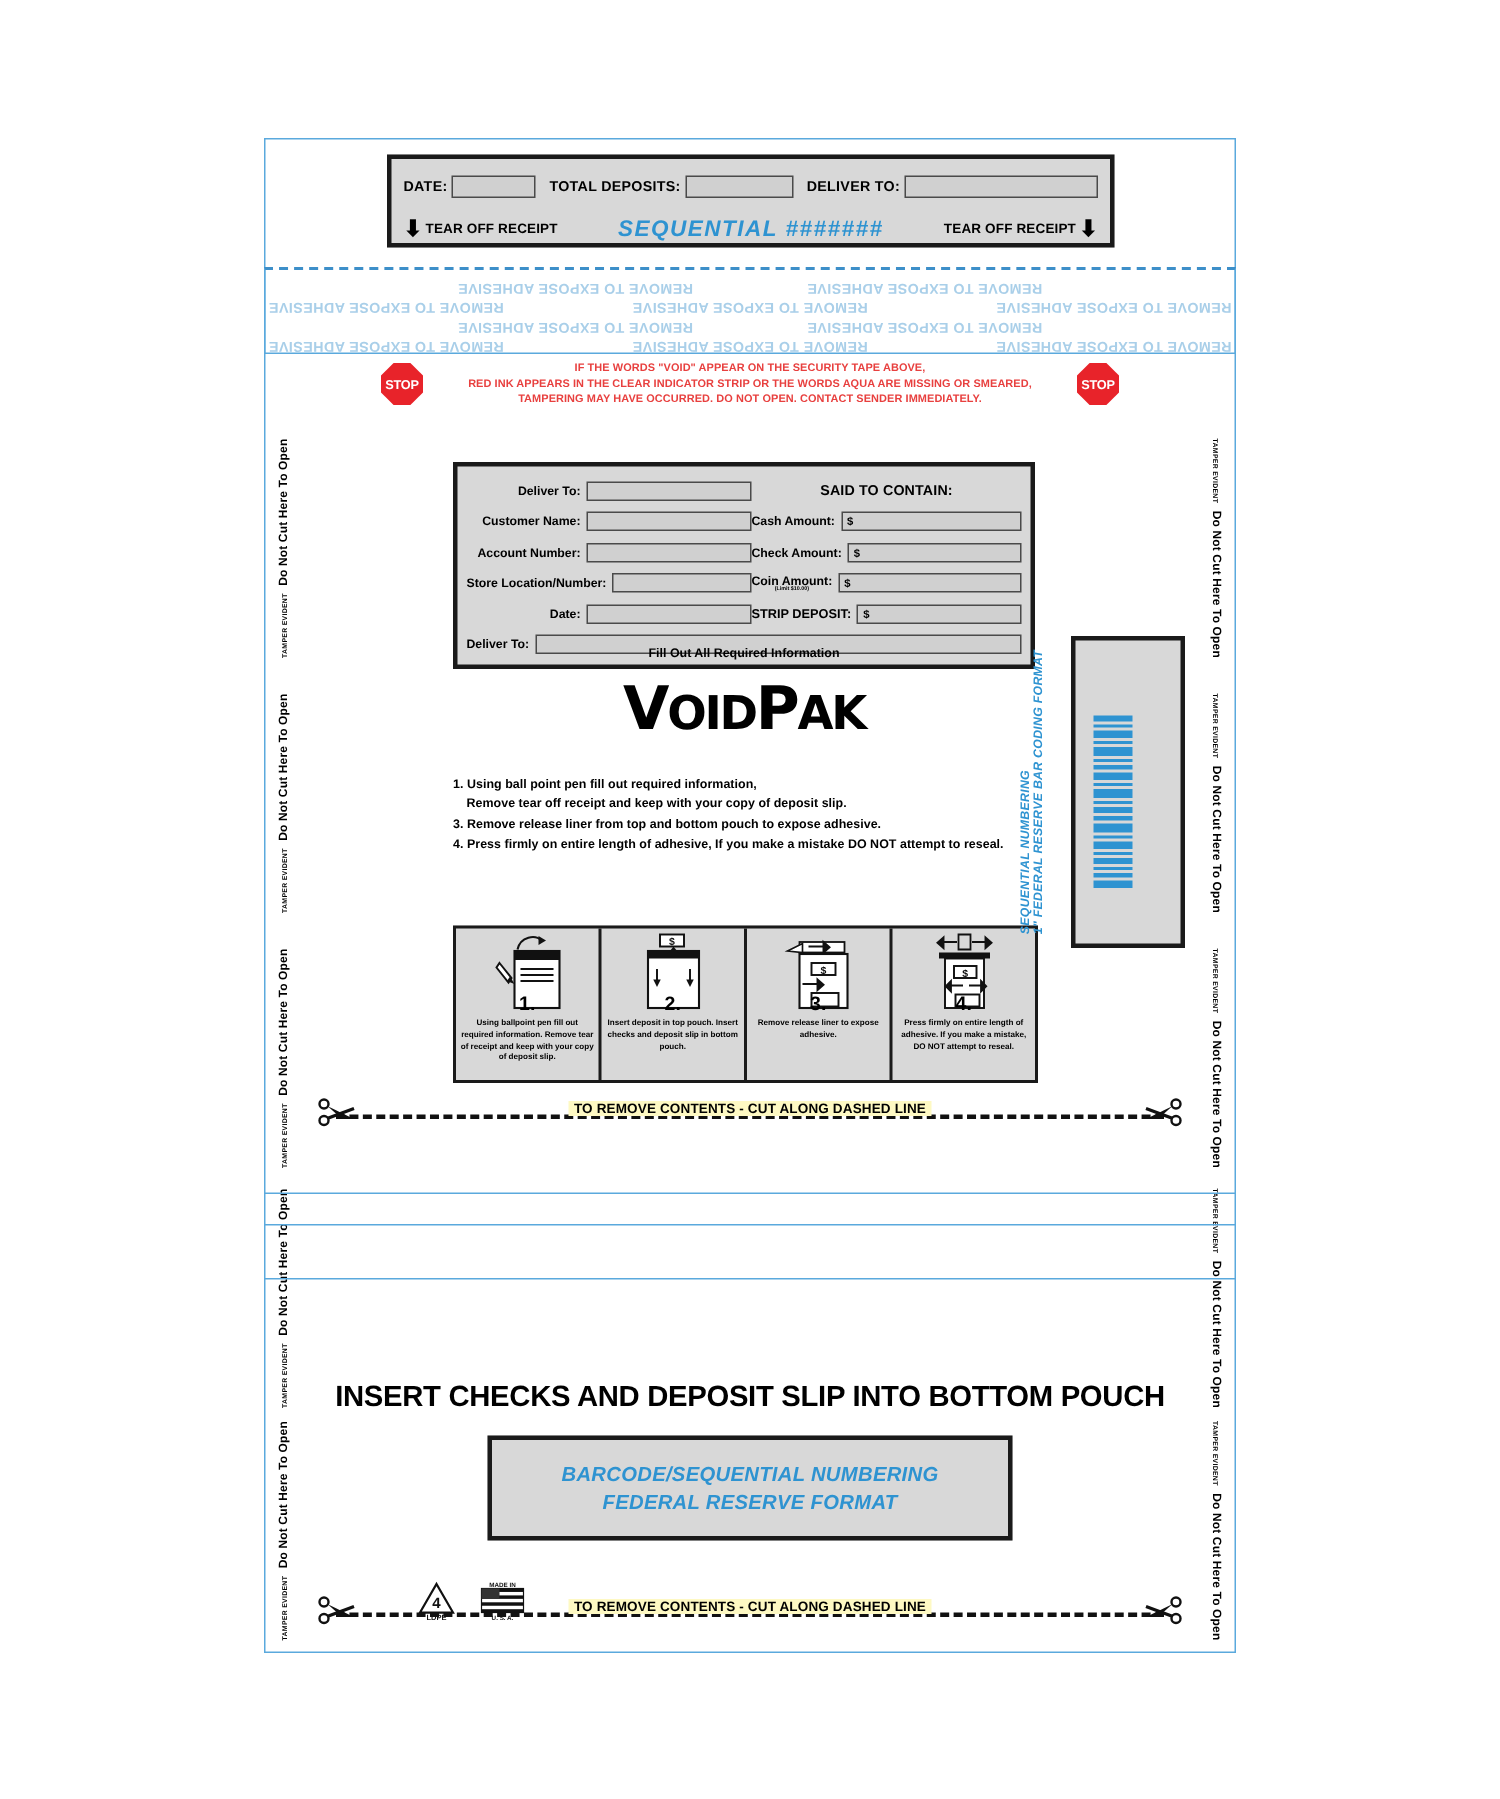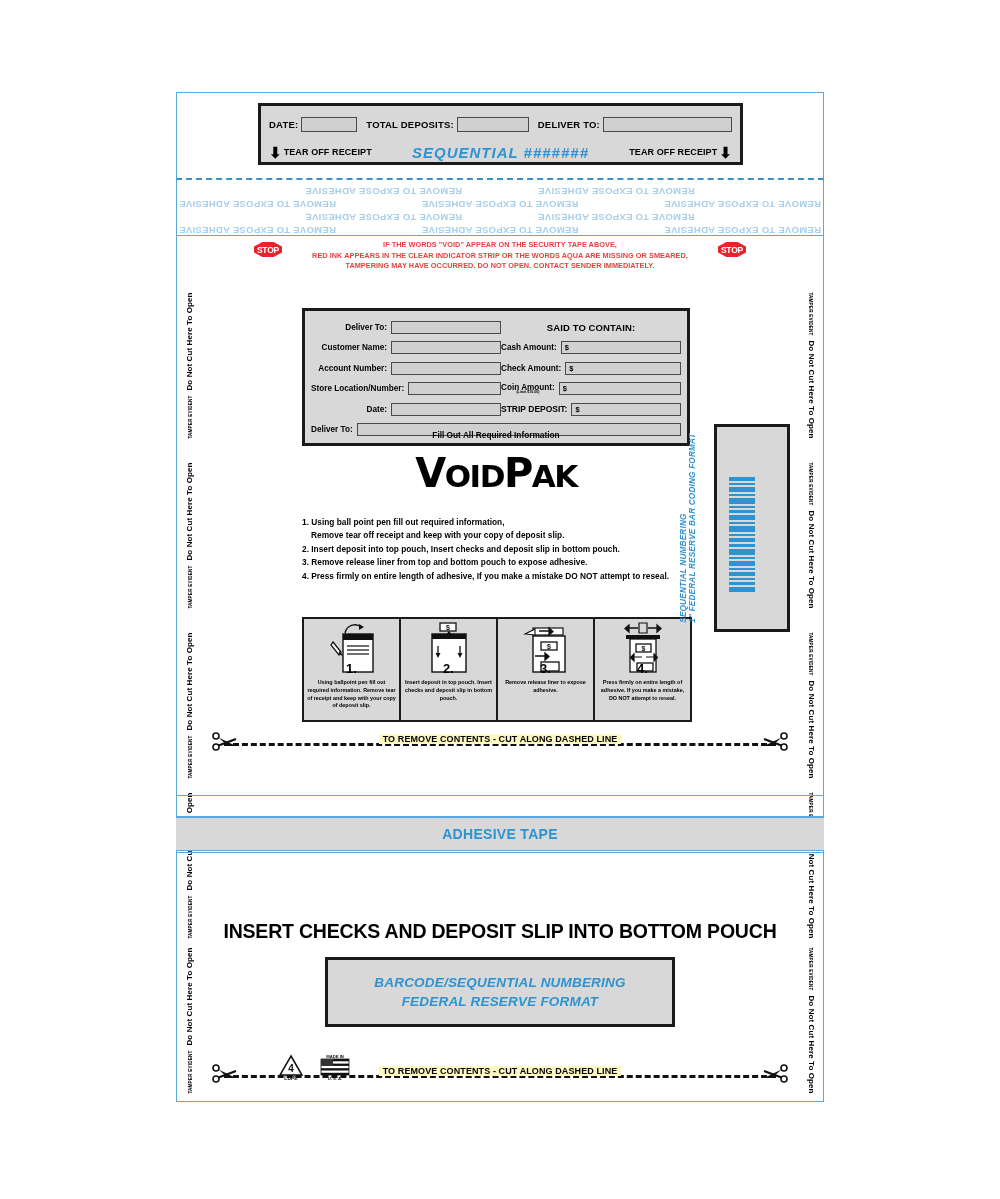--- a/index.html
+++ b/index.html
@@ -20,21 +20,21 @@
   .seq{color:#2e93d1;font-size:15px;font-style:italic;font-weight:700;letter-spacing:1px;white-space:nowrap;}
 
   
   .liner{position:absolute;left:176px;top:178px;width:648px;height:58px;border:1px solid #5aa9dd;border-top:2px dashed #3d8fc9;box-sizing:border-box;overflow:hidden;}
   .liner-line{position:absolute;left:0;width:100%;transform:rotate(180deg);color:#a9cfe9;font-size:9.5px;font-weight:700;letter-spacing:.3px;white-space:nowrap;}
   .ll-a{text-align:center;}
   .ll-b{display:flex;justify-content:space-between;padding:0 2px;box-sizing:border-box;}
 
   
   .warn{position:absolute;left:176px;top:240px;width:648px;height:32px;}
-  .stop{position:absolute;top:2px;width:28px;height:15px;background:#e8232a;clip-path:polygon(30% 0,70% 0,100% 30%,100% 70%,70% 100%,30% 100%,0 70%,0 30%);color:#fff;font-size:8.5px;font-weight:800;display:flex;align-items:center;justify-content:center;letter-spacing:-.2px;text-align:center;}
+  .stop{position:absolute;top:2px;width:28px;height:28px;background:#e8232a;clip-path:polygon(30% 0,70% 0,100% 30%,100% 70%,70% 100%,30% 100%,0 70%,0 30%);color:#fff;font-size:8.5px;font-weight:800;display:flex;align-items:center;justify-content:center;letter-spacing:-.2px;text-align:center;}
   .stop.l{left:78px;} .stop.r{left:542px;}
   .warn-txt{position:absolute;left:110px;right:110px;top:0;text-align:center;color:#e8403f;font-size:7.3px;font-weight:700;line-height:1.45;letter-spacing:.05px;}
 
   
   .tamper{position:absolute;width:26px;display:flex;align-items:center;justify-content:center;}
   .tamper .rot{transform:rotate(-90deg);white-space:nowrap;display:flex;align-items:baseline;gap:5px;}
   .tamper.right .rot{transform:rotate(90deg);}
   .t-small{font-size:4.6px;font-weight:800;letter-spacing:.2px;}
   .t-big{font-size:8px;font-weight:800;letter-spacing:.1px;}
 
@@ -291,21 +291,20 @@
       </div>
     </div>
     <div class="fillout">Fill Out All Required Information</div>
   </div>
 
   <div class="logo"><span>V</span><span class="sm">OID</span><span>P</span><span class="sm">AK</span></div>
 
   <div class="instr">
     <div>1. Using ball point pen fill out required information,</div>
     <div class="ind">Remove tear off receipt and keep with your copy of deposit slip.</div>
-    <div>2. Insert deposit into top pouch, Insert checks and deposit slip in bottom pouch.</div>
     <div>3. Remove release liner from top and bottom pouch to expose adhesive.</div>
     <div>4. Press firmly on entire length of adhesive, If you make a mistake DO NOT attempt to reseal.</div>
   </div>
 
   <div class="steps">
 
     <div class="step">
       <div class="step-art">
         <svg class="sv" width="62" height="52" viewBox="0 0 62 52">
           <rect x="22" y="12" width="30" height="38" fill="#fff" stroke="#111" stroke-width="1.4"></rect>
@@ -422,23 +421,20 @@
       <circle cx="24" cy="6" r="3" fill="none" stroke="#111" stroke-width="1.6"></circle>
       <circle cx="24" cy="17" r="3" fill="none" stroke="#111" stroke-width="1.6"></circle>
       <path d="M21.5 7.5 L4 16 L12 16 Z" fill="#111"></path>
       <path d="M21.5 15.5 L4 9" stroke="#111" stroke-width="2.2" fill="none"></path>
     </svg>
     <div class="cuttxt"><span>TO REMOVE CONTENTS - CUT ALONG DASHED LINE</span></div>
   </div>
 
   <div class="sep" style="top:795px;"></div>
   <div class="sep" style="top:816px;"></div>
-  <div class="tape">
-    <span class="tape-txt">ADHESIVE TAPE</span>
-  </div>
   <div class="sep" style="top:852px;"></div>
 
   <div class="insert">INSERT CHECKS AND DEPOSIT SLIP INTO BOTTOM POUCH</div>
 
   <div class="bcbox">
     <span class="bcbox-t">BARCODE/SEQUENTIAL NUMBERING</span>
     <span class="bcbox-t">FEDERAL RESERVE FORMAT</span>
   </div>
 
   <svg class="recycle" viewBox="0 0 30 28">

